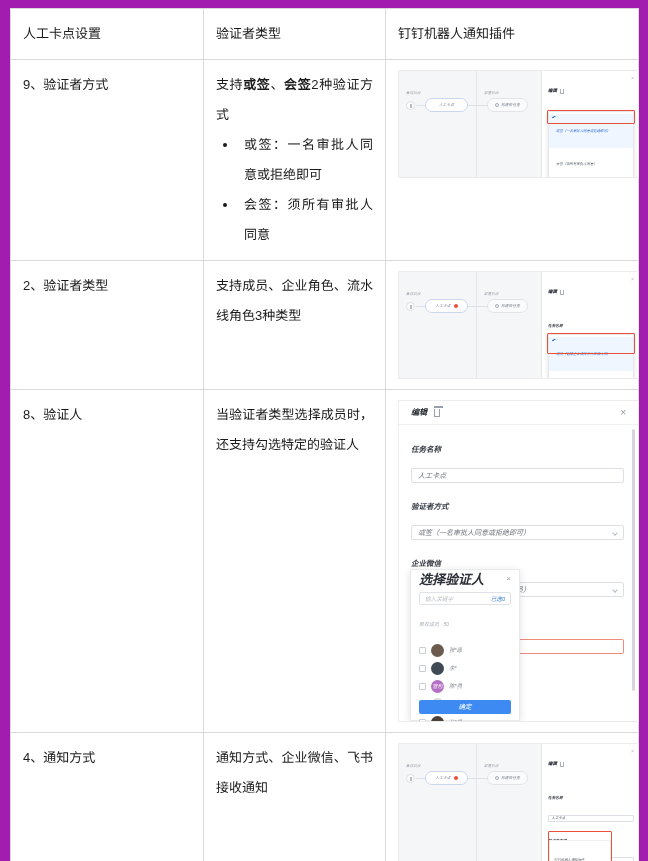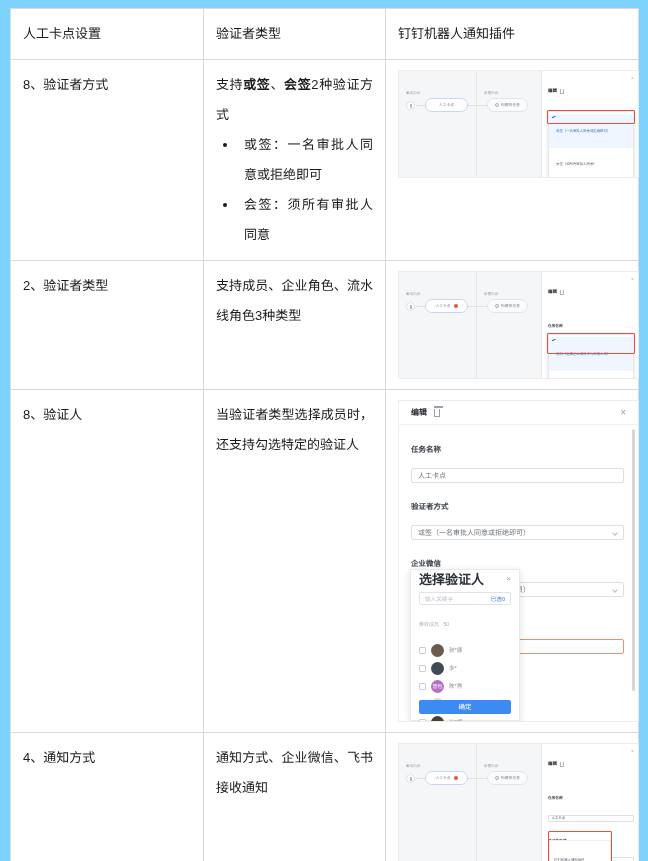--- a/index.html
+++ b/index.html
@@ -11,21 +11,21 @@
     width: 648px;
     height: 861px;
     overflow: hidden;
     font-family: "Liberation Sans", "DejaVu Sans", sans-serif;
   }
 
   .page {
     position: relative;
     width: 648px;
     height: 861px;
-    background: #7dd3fc;
+    background: #a21caf;
   }
 
   table.doc-table {
     position: absolute;
     left: 10px;
     top: 8px;
     width: 628px;
     border-collapse: collapse;
     table-layout: fixed;
     background: #fff;
@@ -50,21 +50,21 @@
   .cell-desc  { text-align: justify; text-justify: inter-ideograph; }
   .cell-desc b { font-weight: bold; }
 
   ul.bullets {
     margin: 0;
     padding-left: 22px;
     list-style: disc;
   }
   ul.bullets li { margin: 0; padding-left: 6px; }
 
-  td.media { padding: 6px 5px 6px 5px; }
+  td.media { padding: 6px 5px 6px 5px; font-style: italic; }
 
   
   .shot {
     position: relative;
     background: #fff;
     border: 1px solid #ececec;
     overflow: hidden;
   }
   .shot.wide { width: 241px; height: 108px; }
 
@@ -304,21 +304,21 @@
         <td>
           <span>验证者类型</span>
         </td>
         <td>
           <span>钉钉机器人通知插件</span>
         </td>
       </tr>
 
       <tr>
         <td class="cell-title">
-          <span>8、验证者方式</span>
+          <span>9、验证者方式</span>
         </td>
         <td class="cell-desc">
           <div>
             <span>支持</span><b>或签</b><span>、</span><b>会签</b><span>2种验证方式</span>
           </div>
           <ul class="bullets">
             <li>或签：一名审批人同意或拒绝即可</li>
             <li>会签：须所有审批人同意</li>
           </ul>
         </td>

